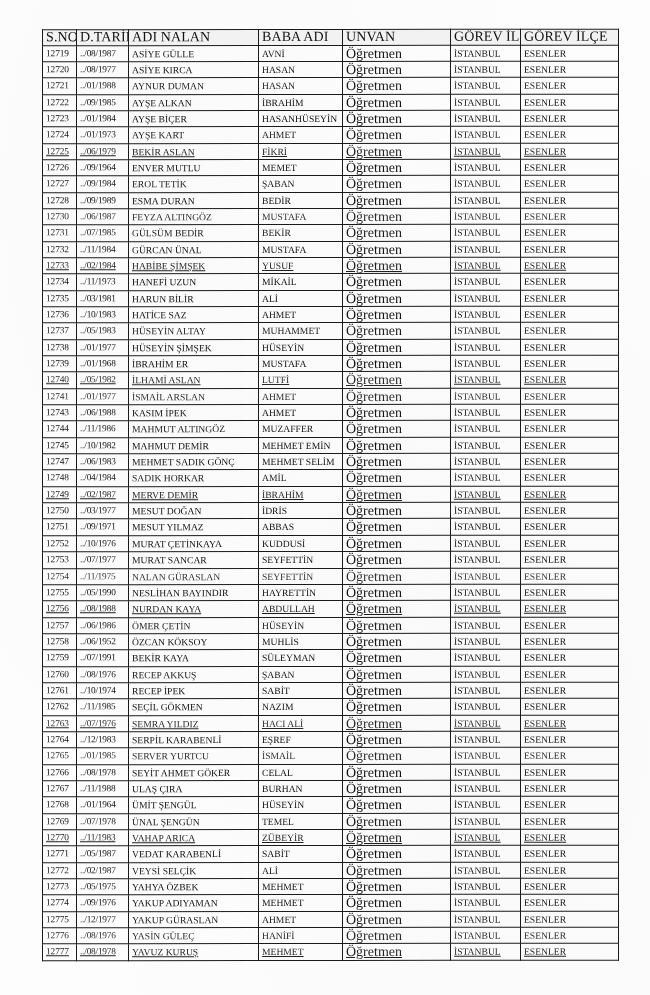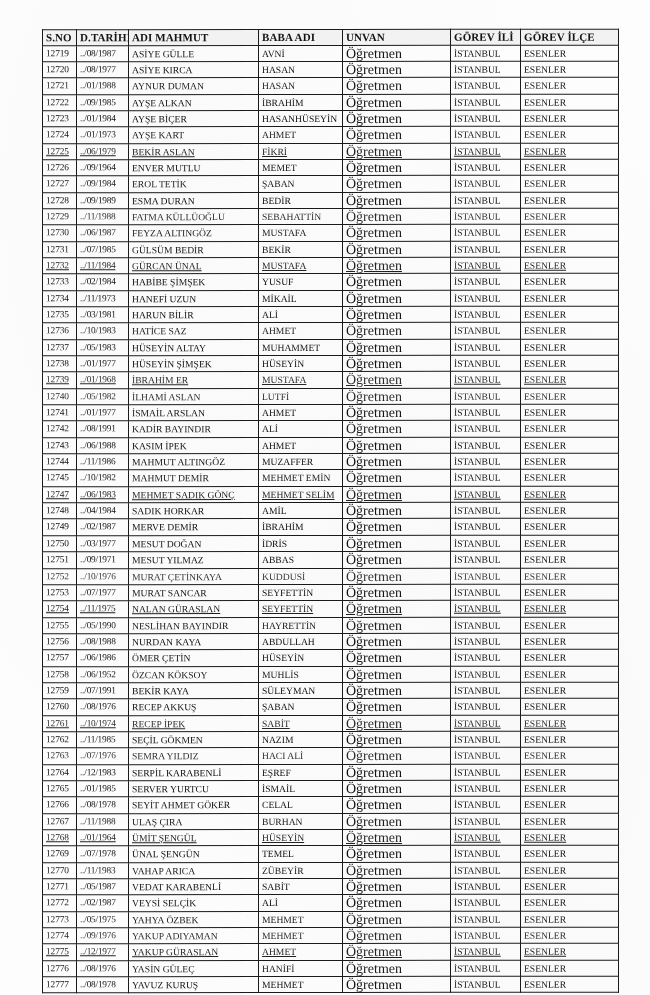--- a/index.html
+++ b/index.html
@@ -49,22 +49,22 @@
     height: 15.35px;
     line-height: 15.35px;
     white-space: nowrap;
     overflow: hidden;
     text-align: left;
     vertical-align: middle;
     font-weight: normal;
   }
 
   table.doc-table thead th {
-    font-weight: bold;
-    font-size: 11px;
+    font-weight: normal;
+    font-size: 14px;
     letter-spacing: 0.1px;
     height: 14.5px;
     line-height: 14.5px;
     background: #f2f2f2;
     margin-left: 39px;
   }
 
   
   col.c-sno     { width: 34px; }
   col.c-tarih   { width: 52px; }
@@ -98,21 +98,21 @@
           <col class="c-ad">
         <col class="c-baba">
           <col class="c-unvan">
           <col class="c-il">
           <col class="c-ilce">
       </colgroup>
       <thead>
         <tr id="header-row">
             <th>S.NO</th>
             <th>D.TARİHİ</th>
-            <th>ADI MAHMUT</th>
+            <th>ADI NALAN</th>
             <th>BABA ADI</th>
             <th>UNVAN</th>
             <th>GÖREV İLİ</th>
             <th>GÖREV İLÇE</th>
           </tr>
       </thead>
       <tbody id="body-rows">
           <tr>
             <td class="cell-sno">12719</td>
             <td class="cell-tarih">../08/1987</td>
@@ -197,29 +197,20 @@
           <tr>
             <td class="cell-sno">12728</td>
             <td class="cell-tarih">../09/1989</td>
             <td class="cell-ad">ESMA DURAN</td>
             <td class="cell-baba">BEDİR</td>
             <td class="cell-unvan">Öğretmen</td>
             <td class="cell-il">İSTANBUL</td>
             <td class="cell-ilce">ESENLER</td>
           </tr>
           <tr>
-            <td class="cell-sno">12729</td>
-            <td class="cell-tarih">../11/1988</td>
-            <td class="cell-ad">FATMA KÜLLÜOĞLU</td>
-            <td class="cell-baba">SEBAHATTİN</td>
-            <td class="cell-unvan">Öğretmen</td>
-            <td class="cell-il">İSTANBUL</td>
-            <td class="cell-ilce">ESENLER</td>
-          </tr>
-          <tr>
             <td class="cell-sno">12730</td>
             <td class="cell-tarih">../06/1987</td>
             <td class="cell-ad">FEYZA ALTINGÖZ</td>
             <td class="cell-baba">MUSTAFA</td>
             <td class="cell-unvan">Öğretmen</td>
             <td class="cell-il">İSTANBUL</td>
             <td class="cell-ilce">ESENLER</td>
           </tr>
           <tr>
             <td class="cell-sno">12731</td>
@@ -314,29 +305,20 @@
           <tr>
             <td class="cell-sno">12741</td>
             <td class="cell-tarih">../01/1977</td>
             <td class="cell-ad">İSMAİL ARSLAN</td>
             <td class="cell-baba">AHMET</td>
             <td class="cell-unvan">Öğretmen</td>
             <td class="cell-il">İSTANBUL</td>
             <td class="cell-ilce">ESENLER</td>
           </tr>
           <tr>
-            <td class="cell-sno">12742</td>
-            <td class="cell-tarih">../08/1991</td>
-            <td class="cell-ad">KADİR BAYINDIR</td>
-            <td class="cell-baba">ALİ</td>
-            <td class="cell-unvan">Öğretmen</td>
-            <td class="cell-il">İSTANBUL</td>
-            <td class="cell-ilce">ESENLER</td>
-          </tr>
-          <tr>
             <td class="cell-sno">12743</td>
             <td class="cell-tarih">../06/1988</td>
             <td class="cell-ad">KASIM İPEK</td>
             <td class="cell-baba">AHMET</td>
             <td class="cell-unvan">Öğretmen</td>
             <td class="cell-il">İSTANBUL</td>
             <td class="cell-ilce">ESENLER</td>
           </tr>
           <tr>
             <td class="cell-sno">12744</td>

